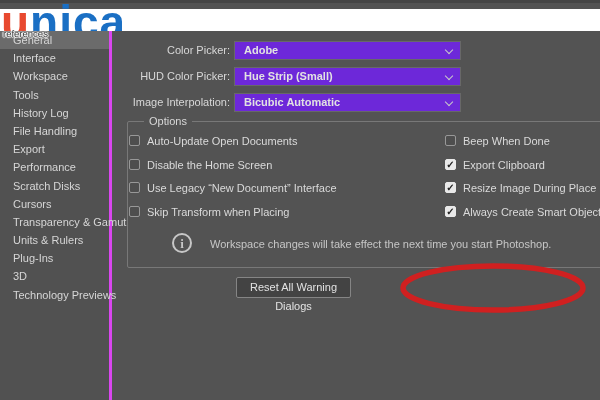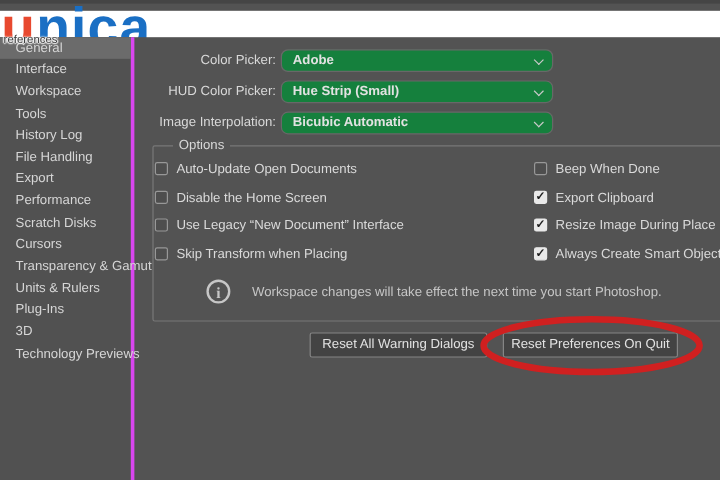--- a/index.html
+++ b/index.html
@@ -19,41 +19,41 @@
   .dialog { position:absolute; left:0; top:31px; width:600px; height:369px; background:#535353; }
 
   
   .sidebar { position:absolute; left:0; top:31px; width:112px; height:369px; background:#515151; border-right:3px solid #d946ef; }
   .side-item { height:18.2px; line-height:18.2px; padding-left:13px; font-size:11px; color:#d6d6d6; cursor:default; white-space:nowrap; }
   .side-item.selected { background:#6b6b6b; }
 
   
   .field-row { position:absolute; height:19px; }
   .field-label { position:absolute; left:112px; width:118px; text-align:right; font-size:11px; color:#d8d8d8; line-height:19px; }
-  .select-box { position:absolute; left:234px; width:227px; height:19px; background:#15803d; border:1px solid #686868; border-radius:6px; }
+  .select-box { position:absolute; left:234px; width:227px; height:19px; background:#6d28d9; border:1px solid #686868; border-radius:0; }
   .select-value { position:absolute; left:9px; top:0; font-size:11px; font-weight:bold; color:#e2e2e2; line-height:17px; }
   .chevron { position:absolute; right:8px; top:5px; width:6px; height:6px; border-right:1.6px solid #c9c9c9; border-bottom:1.6px solid #c9c9c9; transform:rotate(45deg); }
 
   
   .options-fieldset { position:absolute; left:127px; top:115px; width:478px; height:153px; border:1px solid #787878; border-radius:2px; }
   .options-fieldset legend { font-size:11px; color:#d8d8d8; margin-left:16px; padding:0 5px; }
 
   .cb-row { position:absolute; height:14px; }
   .cb-box { position:absolute; left:0; top:1px; width:11px; height:11px; background:#4e4e4e; border:1px solid #989898; border-radius:2px; font-size:10px; line-height:10px; text-align:center; color:#1d1d1d; font-weight:bold; }
   .cb-box.checked { background:#e9e9e9; border-color:#e9e9e9; }
   .cb-box.checked::after { content:"✓"; }
   .cb-label { position:absolute; left:18px; top:0; font-size:11px; color:#dadada; line-height:14px; white-space:nowrap; }
 
   
   .info-icon { position:absolute; left:172px; top:233px; width:20px; height:20px; border:2px solid #c7c7c7; border-radius:50%; color:#c7c7c7; font-family:"Liberation Serif", serif; font-size:13px; line-height:17px; text-align:center; font-weight:bold; }
   .info-text { position:absolute; left:210px; top:238px; width:400px; font-size:11px; color:#c6c6c6; white-space:nowrap; }
 
   
   .ps-button { position:absolute; top:277px; height:21px; background:#434343; border:1px solid #858585; border-radius:2px; font-size:11px; color:#e2e2e2; text-align:center; line-height:19px; cursor:default; }
-  .btn-reset-warnings { left:258px; width:148px; }
+  .btn-reset-warnings { left:236px; width:115px; }
   .btn-reset-prefs { left:419px; width:146px; }
 
   
   .annotation-svg { position:absolute; left:398px; top:260px; width:196px; height:56px; pointer-events:none; }
 </style>
 </head>
 <body>
 
 <div class="stage">
 
@@ -142,19 +142,18 @@
   </div>
   <div class="cb-row" style="left:445px; top:204.5px;">
     <span class="cb-box checked"></span>
     <span class="cb-label">Always Create Smart Object</span>
   </div>
 
   <div class="info-icon"><span>i</span></div>
   <div class="info-text">Workspace changes will take effect the next time you start Photoshop.</div>
 
   <div class="ps-button btn-reset-warnings">Reset All Warning Dialogs</div>
-  <div class="ps-button btn-reset-prefs">Reset Preferences On Quit</div>
 
   <svg class="annotation-svg" viewBox="0 0 196 56">
     <ellipse cx="95" cy="28" rx="90" ry="22" fill="none" stroke="#d02020" stroke-width="5.5"></ellipse>
   </svg>
 
 </div>
 
 </body></html>

